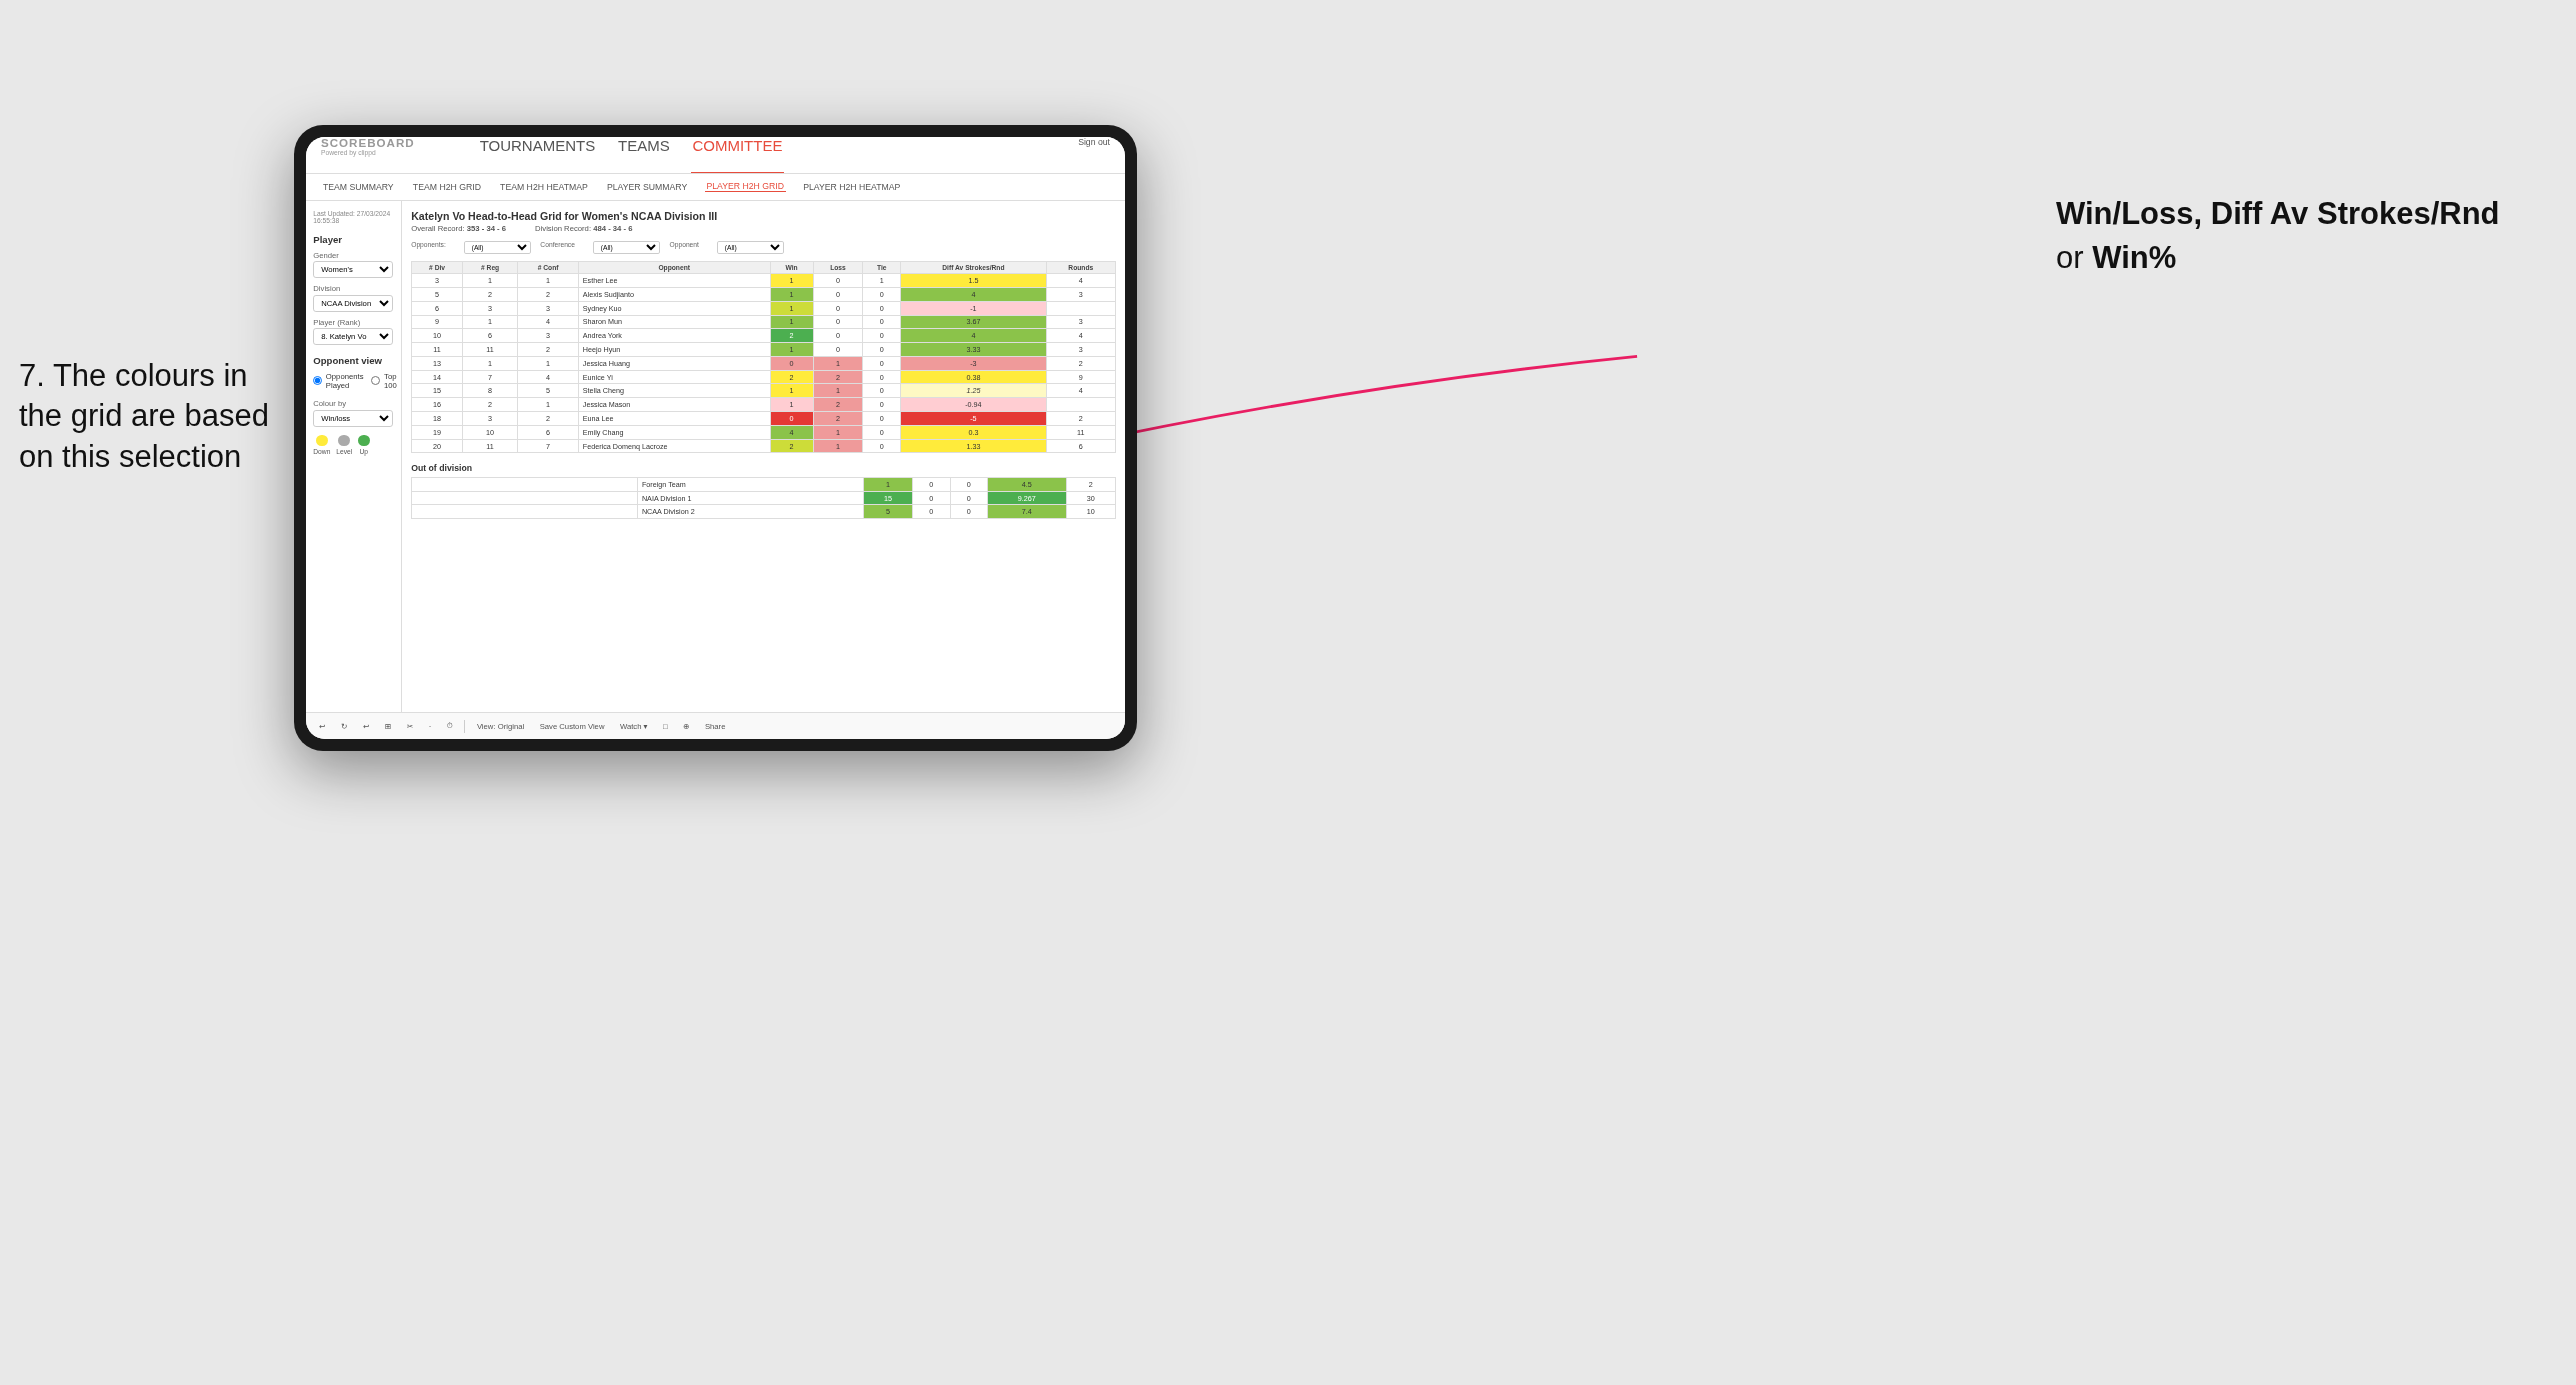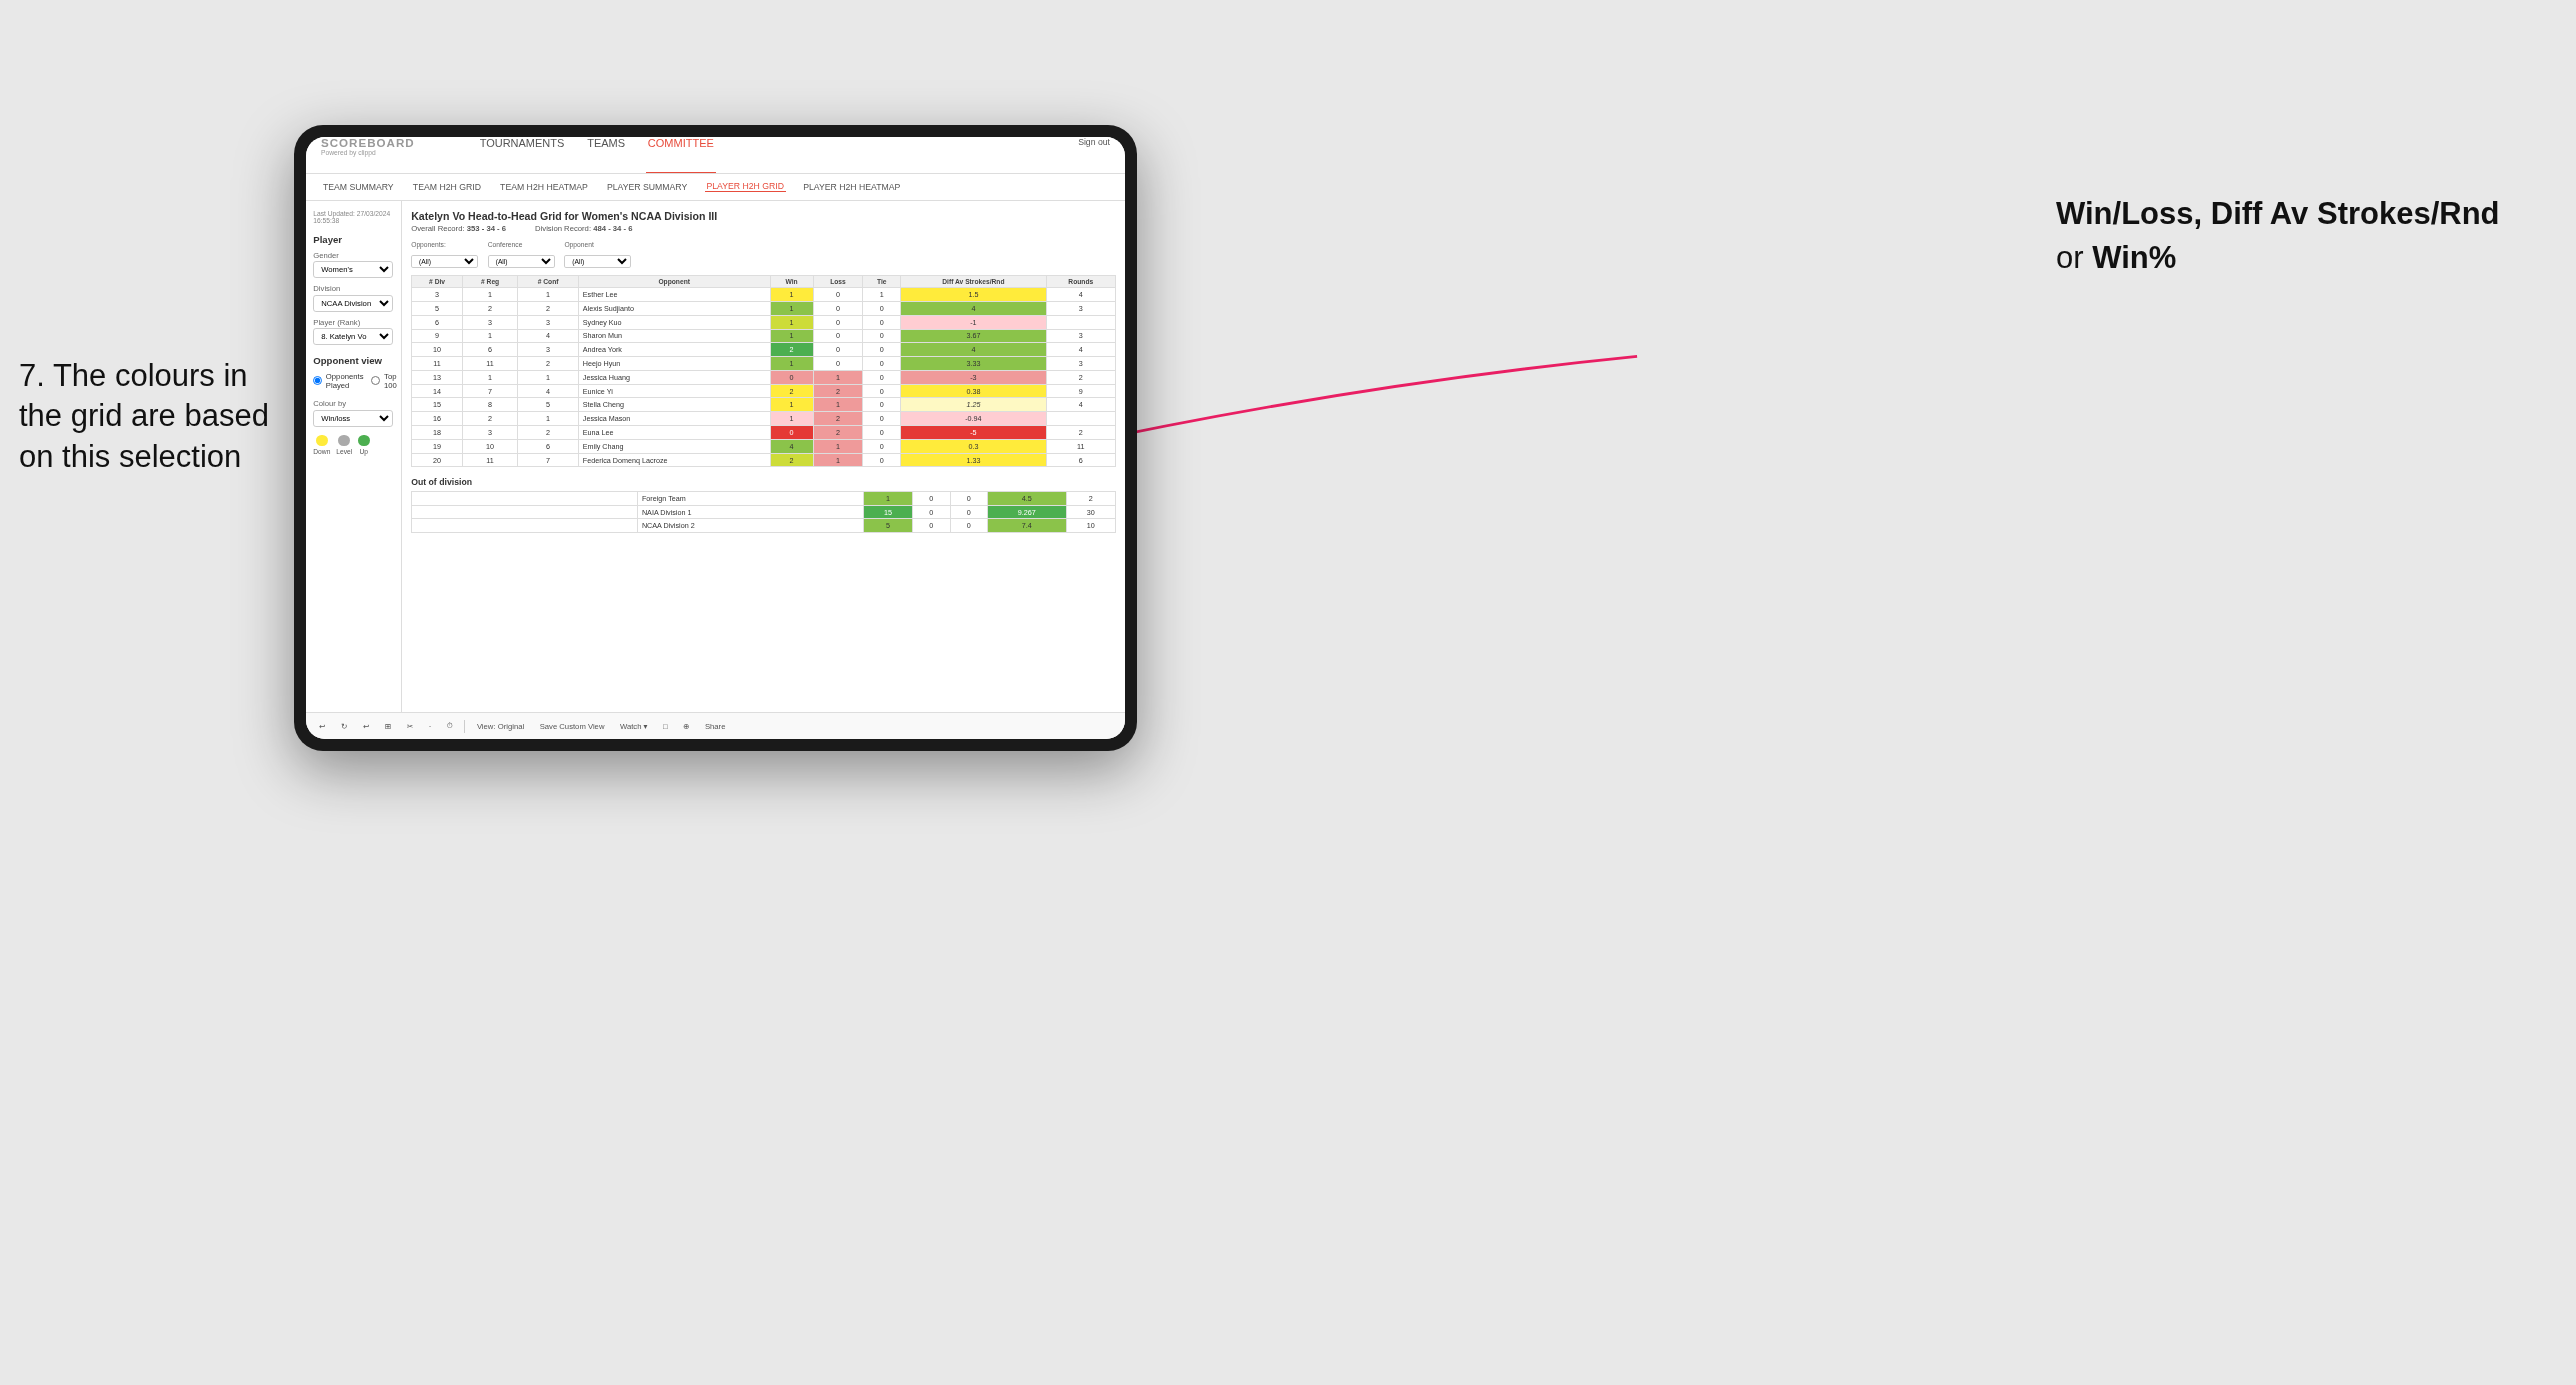--- a/index.html
+++ b/index.html
@@ -56,21 +56,21 @@
       font-size: 6.7px;
       font-weight: normal;
       color: #999;
     }
     .nav-items {
       display: flex;
       gap: 19px;
       flex: 1;
     }
     .nav-item {
-      font-size: 11px;
+      font-size: 15px;
       color: #555;
       cursor: pointer;
       padding: 0 1.9px;
     }
     .nav-item.active {
       color: #e74c3c;
       border-bottom: 1.9px solid #e74c3c;
       padding-bottom: 1.9px;
     }
     .sign-out {
@@ -208,22 +208,22 @@
       gap: 29px;
     }
     .filter-row {
       display: flex;
       gap: 9.6px;
       margin-bottom: 7.7px;
       align-items: center;
     }
     .filter-group {
       display: flex;
-      flex-direction: column;
-      gap: 7px;
+      flex-direction: row;
+      gap: 18px;
     }
     .filter-label {
       font-size: 6.7px;
       color: #666;
     }
     .filter-select {
       font-size: 6.7px;
       border: 1px solid #ccc;
       border-radius: 1.9px;
       padding: 1px 2.9px;

